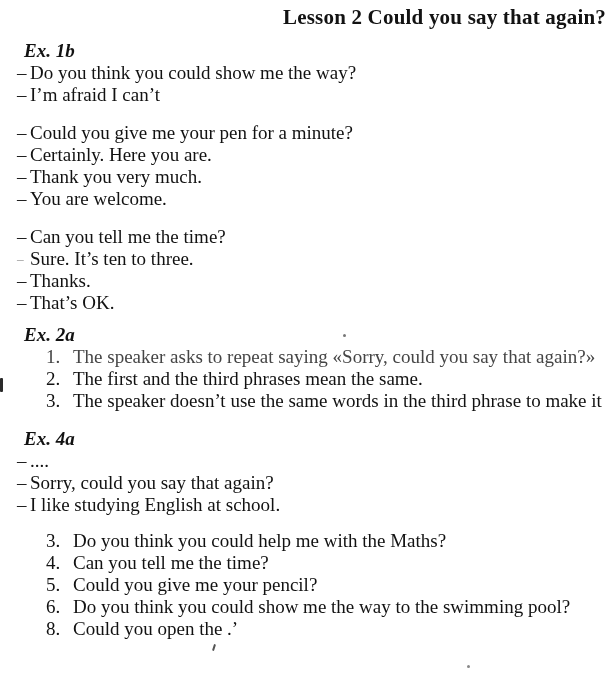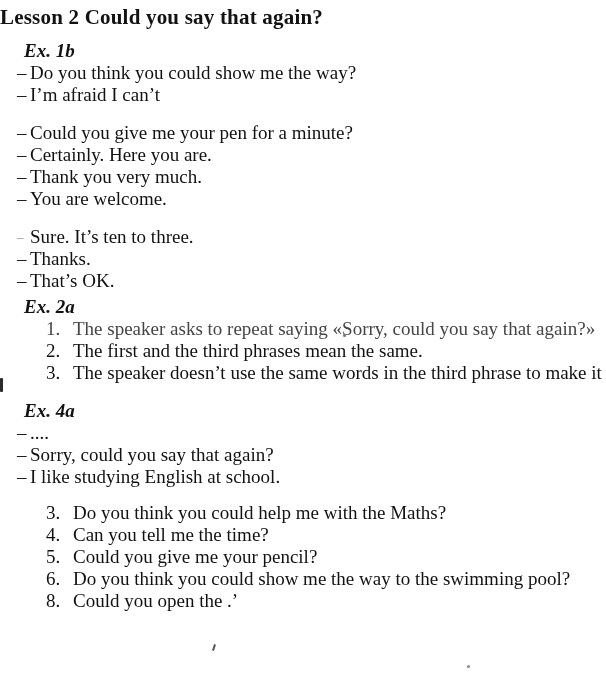--- a/index.html
+++ b/index.html
@@ -9,21 +9,21 @@
     width: 606px;
     height: 676px;
     background: #ffffff;
     font-family: "Liberation Serif", "DejaVu Serif", serif;
     font-size: 19px;
     line-height: 22px;
     color: #121212;
   }
   .title {
     padding-top: 5px;
-    text-align: left;
+    text-align: right;
     font-size: 21px;
     font-weight: bold;
     line-height: 25px;
     margin-bottom: 10px;
     letter-spacing: 0.2px;
   }
   .ex-heading {
     font-size: 19px;
     font-weight: bold;
     font-style: italic;
@@ -33,21 +33,21 @@
   .dialog { padding-left: 17px; }
   .dline { line-height: 22px; white-space: nowrap; }
   .dash { display: inline-block; width: 13px; }
   .dash.faded { color: #8a8a8a; transform: scale(0.7); transform-origin: left center; }
   .numlist { padding-left: 46px; }
   .nline { line-height: 22px; white-space: nowrap; }
   .num { display: inline-block; width: 27px; }
   .faded-line { color: #454545; }
   .spacer-16 { height: 16px; }
   .spacer-14 { height: 14px; }
-  .heading-pad { margin-top: 4px; }
+  .heading-pad { margin-top: 10px; }
   
   .edge-tick {
     position: absolute;
     left: 0; top: 378px;
     width: 3px; height: 14px;
     background: #2a2a2a;
     border-radius: 1px;
   }
   .speck-1 { position: absolute; left: 343px; top: 334px; width: 3px; height: 3px; background: #777; border-radius: 50%; }
   .speck-2 { position: absolute; left: 467px; top: 665px; width: 3px; height: 3px; background: #888; border-radius: 50%; }
@@ -72,20 +72,21 @@
     </div>
     <div class="spacer-16"></div>
     <div class="dialog">
       <p class="dline"><span class="dash">–</span><span>Could you give me your pen for a minute?</span></p>
       <p class="dline"><span class="dash">–</span><span>Certainly. Here you are.</span></p>
       <p class="dline"><span class="dash">–</span><span>Thank you very much.</span></p>
       <p class="dline"><span class="dash">–</span><span>You are welcome.</span></p>
     </div>
     <div class="spacer-16"></div>
     <div class="dialog">
+      <p class="dline"><span class="dash">–</span><span>Can you tell me the time?</span></p>
       <p class="dline"><span class="dash faded">–</span><span>Sure. It’s ten to three.</span></p>
       <p class="dline"><span class="dash">–</span><span>Thanks.</span></p>
       <p class="dline"><span class="dash">–</span><span>That’s OK.</span></p>
     </div>
   </section>
 
   <section>
     <h2 class="ex-heading heading-pad">Ex. 2a</h2>
     <div class="numlist">
       <p class="nline faded-line"><span class="num">1.</span><span>The speaker asks to repeat saying «Sorry, could you say that again?»</span></p>

